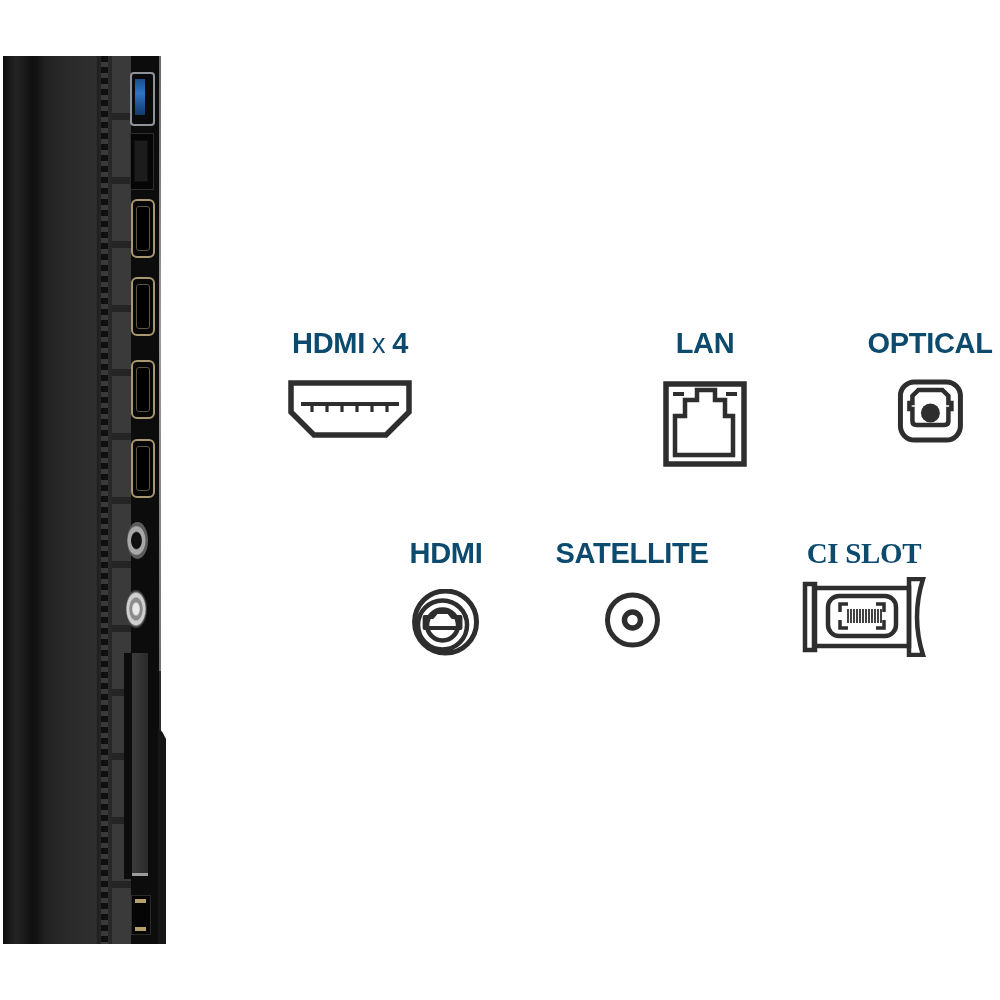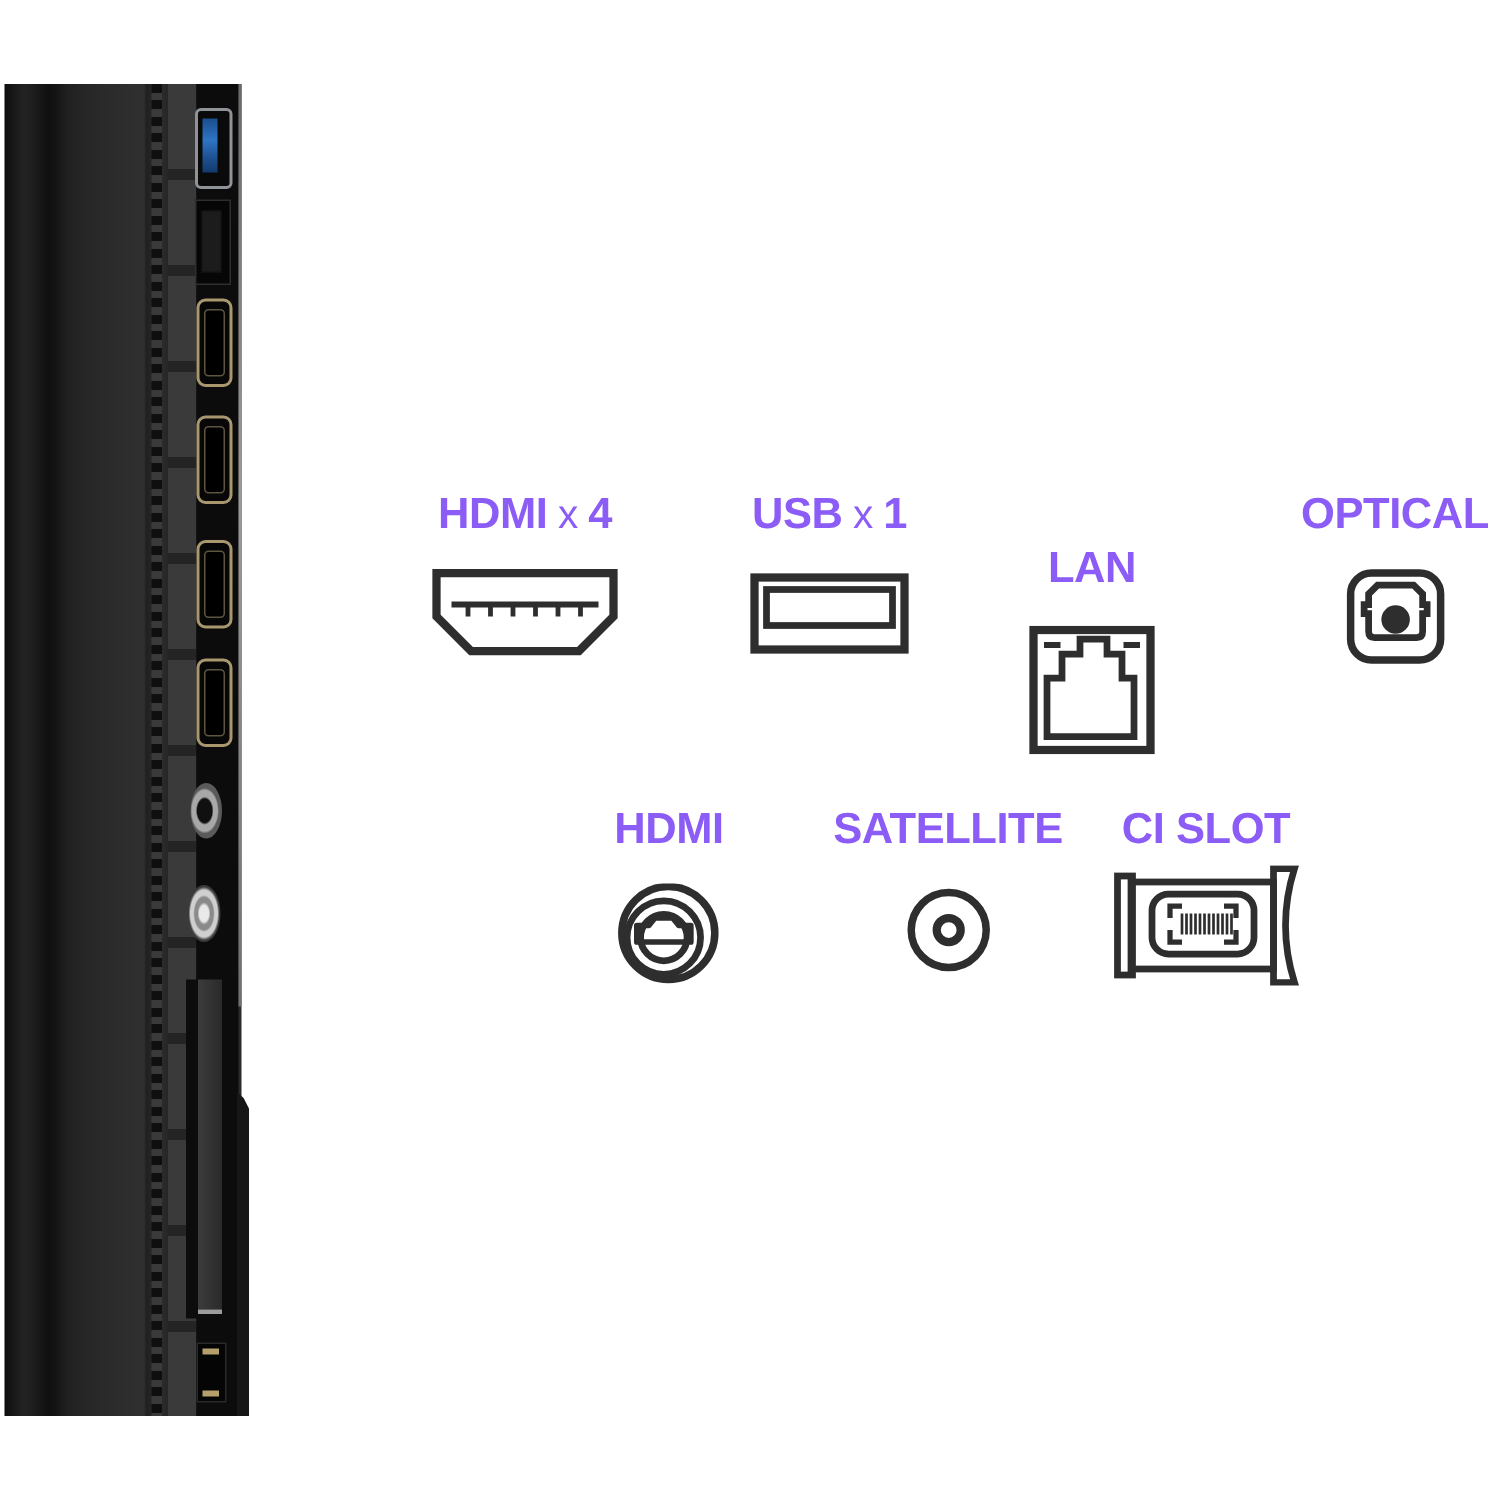--- a/index.html
+++ b/index.html
@@ -44,21 +44,21 @@
   .ci-bar{position:absolute;left:8px;top:0;width:16px;height:220px;
           background:linear-gradient(90deg,#3c3c3c,#2a2a2a);}
   .ci-shine{position:absolute;left:8px;top:220px;width:16px;height:3px;background:#9c9c9c;}
   .service-port{left:128px;top:839px;width:18px;height:38px;background:#050505;border:1px solid #2a2a2a;}
   .pin{position:absolute;left:3px;width:11px;height:4px;background:#b3a06b;}
   .pin-top{top:3px;} .pin-bottom{bottom:3px;}
 
   
   .legend-item{position:absolute;transform:translateX(-50%);display:flex;
                flex-direction:column;align-items:center;}
-  .legend-label{font-weight:700;font-size:29px;line-height:28px;color:#8b5cf6;
+  .legend-label{font-weight:700;font-size:29px;line-height:28px;color:#0c4a6e;
                 letter-spacing:-0.3px;white-space:nowrap;}
   .legend-label .mx{font-weight:400;font-size:27px;margin:0 7px;}
   svg.picon{stroke:#2e2e2e;fill:none;stroke-linecap:butt;stroke-linejoin:miter;display:block;}
   svg.picon .fillink{fill:#2e2e2e;stroke:none;}
 </style>
 </head>
 <body>
 
 <div class="stage">
 
@@ -110,29 +110,22 @@
         <line x1="25" y1="25" x2="25" y2="33"></line>
           <line x1="40" y1="25" x2="40" y2="33"></line>
         <line x1="55" y1="25" x2="55" y2="33"></line>
           <line x1="70" y1="25" x2="70" y2="33"></line>
         <line x1="85" y1="25" x2="85" y2="33"></line>
           <line x1="100" y1="25" x2="100" y2="33"></line>
       </g>
     </svg>
   </div>
 
-  <div class="legend-item" style="left:553px;top:329px;">
-    <div class="legend-label"><span>USB</span><span class="mx">x</span><span>1</span></div>
-    <svg class="picon" style="margin-top:25px" width="106" height="54" viewBox="0 0 106 54">
-      <rect x="3" y="3" width="100" height="48" stroke-width="5.5"></rect>
-      <rect x="11" y="11" width="84" height="24" stroke-width="4.5"></rect>
-    </svg>
-  </div>
 
-  <div class="legend-item" style="left:728px;top:329px;margin-top:36px;">
+  <div class="legend-item" style="left:705px;top:329px;">
     <div class="legend-label"><span>LAN</span></div>
     <svg class="picon" style="margin-top:24px" width="84" height="86" viewBox="0 0 84 86">
       <rect x="3" y="3" width="78" height="80" stroke-width="5.5"></rect>
       <line x1="10" y1="13" x2="21" y2="13" stroke-width="4"></line>
       <line x1="63" y1="13" x2="74" y2="13" stroke-width="4"></line>
       <path d="M12 74 V35 H22 V19 H34 V9 H52 V19 H62 V35 H70 V74 Z" stroke-width="4.5"></path>
     </svg>
   </div>
 
   <div class="legend-item" style="left:930px;top:329px;justify-content:flex-end;">
@@ -155,21 +148,21 @@
   </div>
 
   <div class="legend-item" style="left:632px;top:539px;">
     <div class="legend-label"><span>SATELLITE</span></div>
     <svg class="picon" style="margin-top:25px" width="56" height="56" viewBox="0 0 56 56">
       <circle cx="28" cy="28" r="25" stroke-width="5"></circle>
       <circle cx="28" cy="28" r="8" stroke-width="5.5"></circle>
     </svg>
   </div>
 
-  <div class="legend-item" style="left:804px;top:539px;">
+  <div class="legend-item" style="left:864px;top:539px;font-family:Liberation Serif, serif;">
     <div class="legend-label"><span>CI SLOT</span></div>
     <svg class="picon" style="margin-top:10px" width="124" height="80" viewBox="0 0 124 80">
       <rect x="3" y="7" width="10" height="66" stroke-width="4.5"></rect>
       <rect x="12" y="11" width="95" height="58" stroke-width="4.5"></rect>
       <path d="M107 2 H121 Q115 21 115 40 Q115 59 121 78 H107 Z" stroke-width="4.5"></path>
       <rect x="26" y="19" width="68" height="40" rx="11" stroke-width="4.5"></rect>
       <g stroke-width="3.5">
         <path d="M46 27 H38 V35"></path>
           <path d="M74 27 H82 V35"></path>
         <path d="M38 43 V51 H46"></path>

